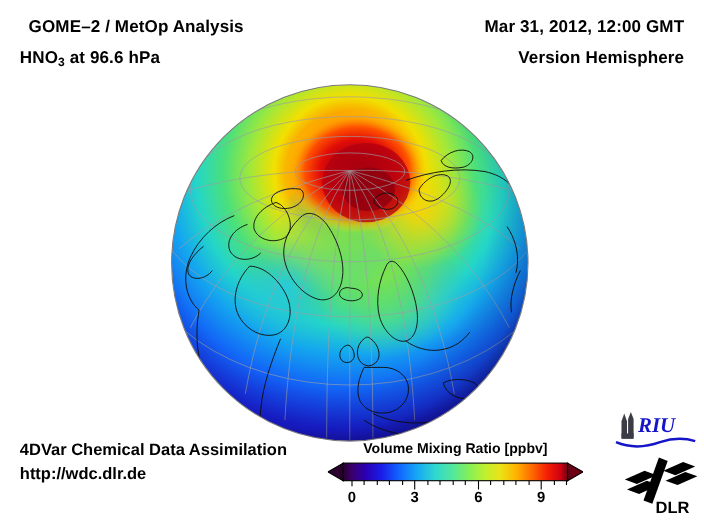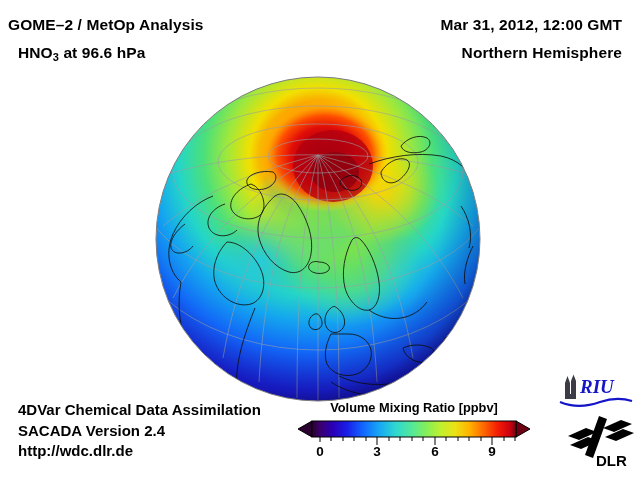--- a/index.html
+++ b/index.html
@@ -17,21 +17,21 @@
   }
 
   
   .hdr {
     position: absolute;
     font-weight: bold;
     color: #000000;
     white-space: nowrap;
     letter-spacing: 0.1px;
   }
-  #title-line1 { left: 8px;  top: 16px; font-size: 15.5px; }
+  #title-line1 { left: 26px;  top: 16px; font-size: 15.5px; }
   #title-line2 { left: 18px;  top: 44px; font-size: 15.5px; }
   #title-line2 sub { font-size: 11px; vertical-align: baseline; position: relative; top: 3px; }
 
   #date-line   { right: 18px; top: 16px; font-size: 15.5px; margin-left: 36px; }
   #hemi-line   { right: 18px; top: 44px; font-size: 15.5px; }
 
   
   #footer-block {
     position: absolute;
     left: 18px;
@@ -109,21 +109,21 @@
 
 <div id="page">
 
   <div class="hdr" id="title-line1">GOME–2 / MetOp Analysis</div>
 
   <div class="hdr" id="title-line2">
     <span>HNO</span><sub>3</sub><span> at 96.6 hPa</span>
   </div>
 
   <div class="hdr" id="date-line">Mar 31, 2012, 12:00 GMT</div>
-  <div class="hdr" id="hemi-line">Northern Hemisphere</div>
+  <div class="hdr" id="hemi-line">Version Hemisphere</div>
 
   <div id="globe-wrap">
     <svg id="globe-svg" viewBox="0 0 326 326">
       <defs>
         <clipPath id="globeClip">
           <circle cx="163" cy="163" r="162"></circle>
         </clipPath>
 
         <radialGradient id="polarBand" cx="50%" cy="24.5%" r="88%">
           <stop offset="0.00" stop-color="#d8000c"></stop>
@@ -276,21 +276,20 @@
 
         <circle cx="163" cy="163" r="162" fill="url(#limbShade)"></circle>
       </g>
 
       <circle cx="163" cy="163" r="162" fill="none" stroke="#7a7a7a" stroke-width="1"></circle>
     </svg>
   </div>
 
   <div id="footer-block">
     <div>4DVar Chemical Data Assimilation</div>
-    <div>SACADA Version 2.4</div>
     <div>http://wdc.dlr.de</div>
   </div>
 
   <div id="colorbar-block">
     <div id="cb-title">Volume Mixing Ratio [ppbv]</div>
 
     <svg id="cb-svg" viewBox="0 0 232 30" preserveAspectRatio="none">
       <defs>
         <linearGradient id="cbGrad" x1="0" y1="0" x2="1" y2="0">
           <stop offset="0%" stop-color="#2b0030"></stop>

